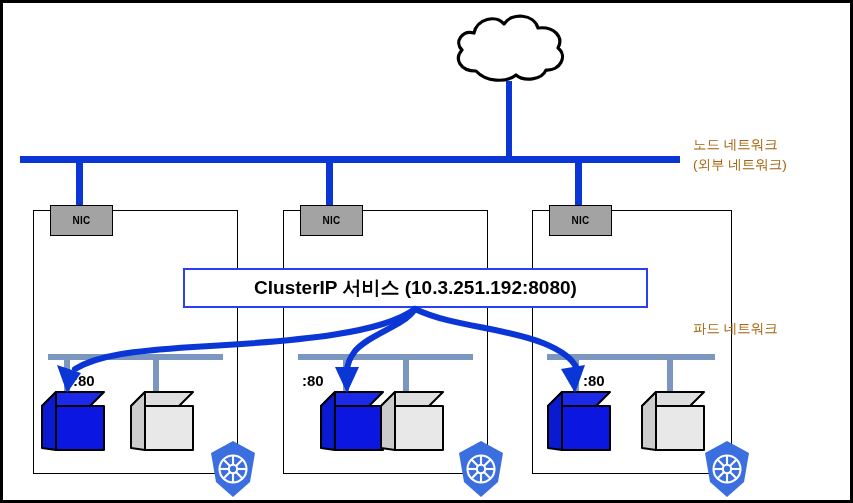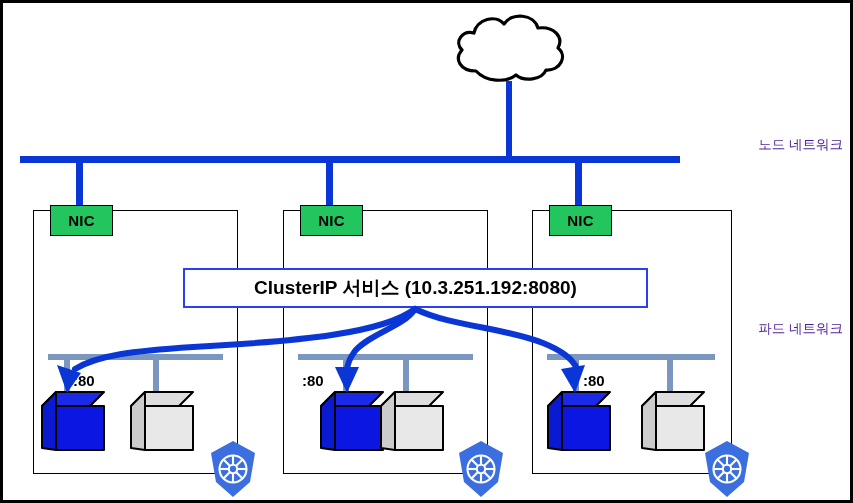--- a/index.html
+++ b/index.html
@@ -15,25 +15,25 @@
   .abs{position:absolute;}
   
   .node-box{
     border:1.5px solid #000000;
     background:transparent;
     box-sizing:border-box;
   }
   
   .nic-box{
     border:1.6px solid #000000;
-    background:#22c55e;
+    background:#a3a3a3;
     box-sizing:border-box;
     display:flex;align-items:center;justify-content:center;
     font-weight:bold;
-    font-size:15px;
+    font-size:10px;
     color:#000000;
     letter-spacing:.3px;
   }
   
   .node-net-bar{background:#0a36d6;}
   .node-net-drop{background:#0a36d6;}
   .cloud-stem{background:#0a36d6;}
   
   .pod-net-bar{background:#7b96bf;}
   .pod-net-drop{background:#7b96bf;}
@@ -44,22 +44,22 @@
     box-sizing:border-box;
     display:flex;align-items:center;justify-content:center;
     font-weight:bold;
     font-size:19px;
     color:#000000;
     white-space:nowrap;
   }
   
   .side-label{
     font-size:13.5px;
-    color:#4c1d95;
-    text-align:right;
+    color:#a16207;
+    text-align:left;
     line-height:1.45;
     white-space:nowrap;
   }
   .port-label{
     font-size:15px;
     font-weight:bold;
     color:#000000;
     white-space:nowrap;
   }
   svg{display:block;overflow:visible;}
@@ -87,20 +87,21 @@
   <div class="abs cloud-stem" style="left:503px;top:78px;width:6px;height:80px;"></div>
 
   <div class="abs node-net-bar" style="left:17px;top:153px;width:660px;height:7px;"></div>
 
   <div class="abs node-net-drop" style="left:73px;top:158px;width:7px;height:46px;"></div>
   <div class="abs node-net-drop" style="left:323px;top:158px;width:7px;height:46px;"></div>
   <div class="abs node-net-drop" style="left:572px;top:158px;width:7px;height:46px;"></div>
 
   <div class="abs side-label" style="left:690px;top:132px;width:150px;">
     <div>노드 네트워크</div>
+    <div>(외부 네트워크)</div>
   </div>
 
   <div class="abs node-box" style="left:30px;top:207px;width:205px;height:264px;"></div>
   <div class="abs nic-box" style="left:47px;top:202px;width:63px;height:31px;">
     <span>NIC</span>
   </div>
 
   <div class="abs pod-net-bar" style="left:45px;top:351px;width:175px;height:6px;"></div>
   <div class="abs pod-net-drop" style="left:61px;top:355px;width:6px;height:40px;"></div>
   <div class="abs pod-net-drop" style="left:150px;top:355px;width:6px;height:40px;"></div>

